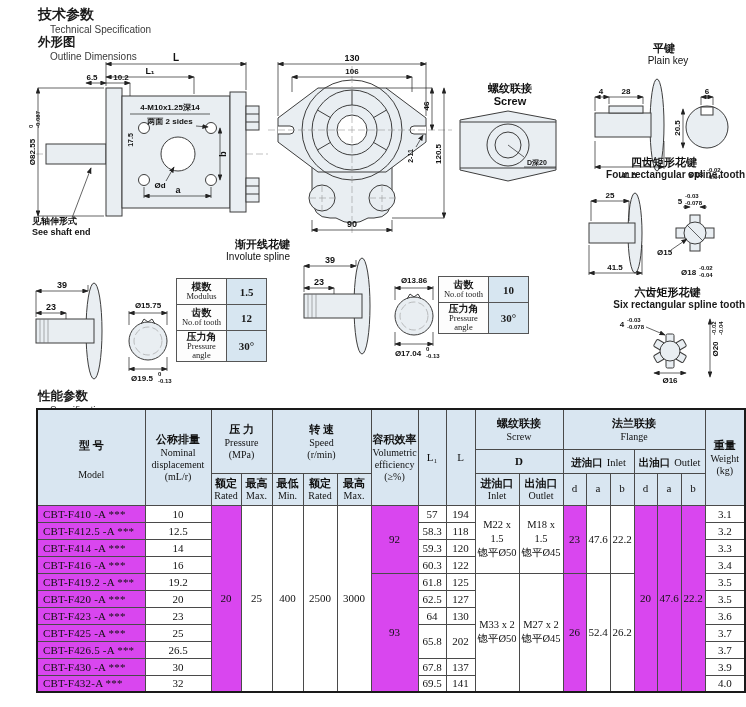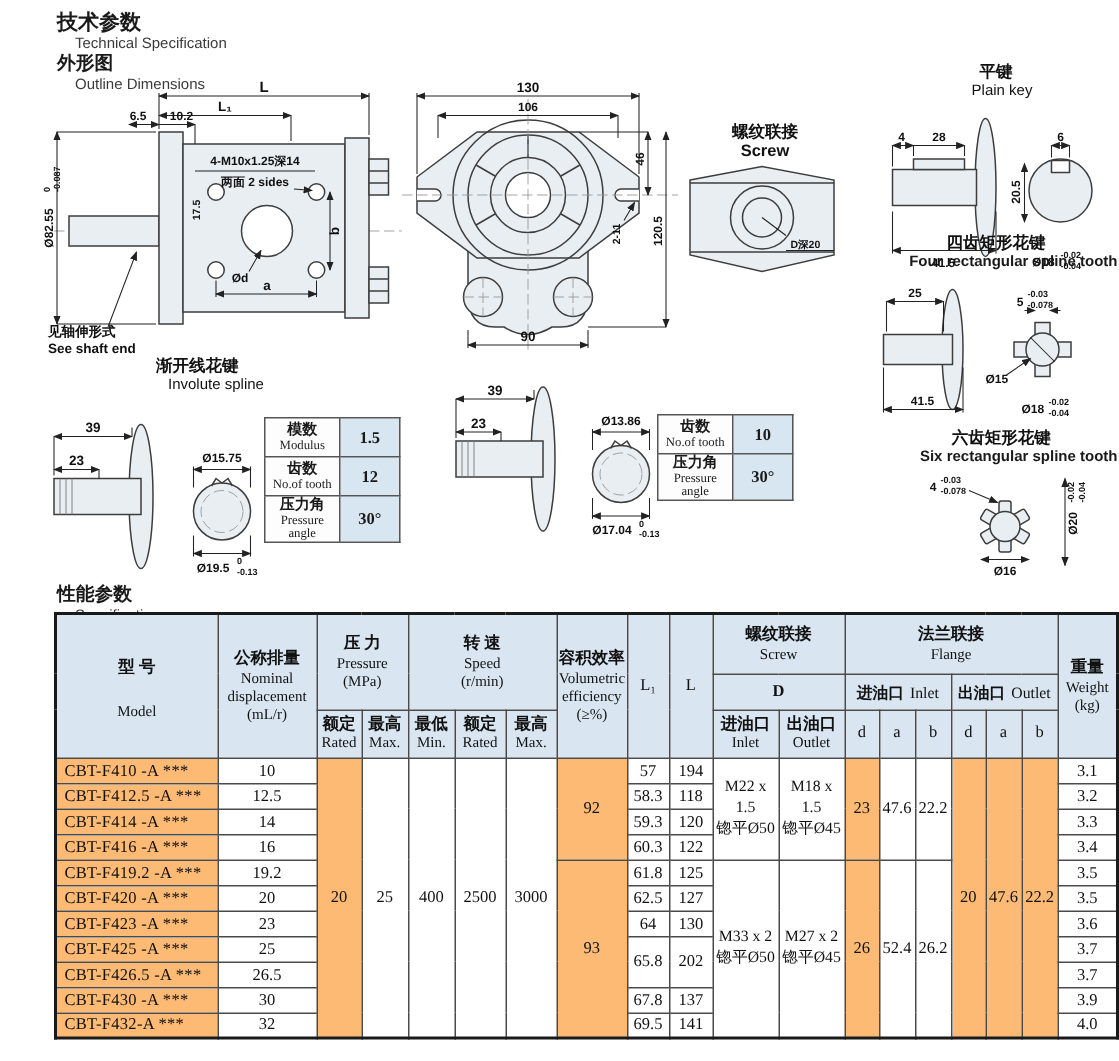--- a/index.html
+++ b/index.html
@@ -28,21 +28,21 @@
   .mini .lbl{width:50px;height:26px;background:#fdfdfd}
   .mini .val{width:40px;background:#d7e6f1;font-size:11px;font-weight:bold}
   .mini .mzh{display:block;font-size:10px;font-weight:bold;line-height:1.1}
   .mini .men{display:block;font-size:8.5px;line-height:1.1}
   
   .spec{position:absolute;left:36px;top:408px;border-collapse:collapse;table-layout:fixed;
     width:708px;font-family:"Liberation Serif",serif;color:#111;border:2px solid #1a1a1a}
   .spec th,.spec td{border:1px solid #4a4a4a;text-align:center;padding:0 1px;overflow:hidden}
   .spec th{background:#d9e6f1;vertical-align:middle}
   .spec td{height:17px;font-size:11px}
-  .blue{background:#fdba74}
+  .blue{background:#d946ef}
   .zh{display:block;font-weight:bold;font-size:11px;line-height:1.35}
   .en{display:block;font-weight:normal;font-size:10px;line-height:1.2}
   .inl .zh,.inl .en{display:inline;font-size:10.5px}
   .model{text-align:left!important;padding-left:5px!important;letter-spacing:.2px}
   .screw span{display:block;font-size:10.5px;line-height:1.35}
   .mth .zh{margin-bottom:16px;margin-top:4px}
 </style>
 </head>
 <body>
 
@@ -283,21 +283,21 @@
       <text class="t8" text-anchor="middle">Ø20</text>
       <text class="t6" x="14" y="-2">-0.02</text>
       <text class="t6" x="14" y="5">-0.04</text>
     </g>
     <line class="dim" x1="64" y1="62" x2="96" y2="62" marker-start="url(#as)" marker-end="url(#ae)"></line>
     <text class="t8" x="80" y="72" text-anchor="middle">Ø16</text>
   </svg>
 </div>
 
 <div class="abs" style="left:26px;top:238px;width:264px">
-  <div class="gt" style="text-align:left;padding-left:78px">
+  <div class="gt" style="text-align:right;padding-left:78px">
     <span>渐开线花键</span>
     <span class="en">Involute spline</span>
   </div>
   <svg width="262" height="118" viewBox="0 0 262 118" style="margin-top:4px">
     <ellipse class="p" cx="68" cy="64" rx="8" ry="48"></ellipse>
     <rect class="p" x="10" y="52" width="58" height="24"></rect>
     <line class="hatch" x1="14" y1="52" x2="14" y2="76"></line>
       <line class="hatch" x1="18" y1="52" x2="18" y2="76"></line>
       <line class="hatch" x1="22" y1="52" x2="22" y2="76"></line>
     <line class="dim" x1="10" y1="24" x2="62" y2="24" marker-start="url(#as)" marker-end="url(#ae)"></line>

